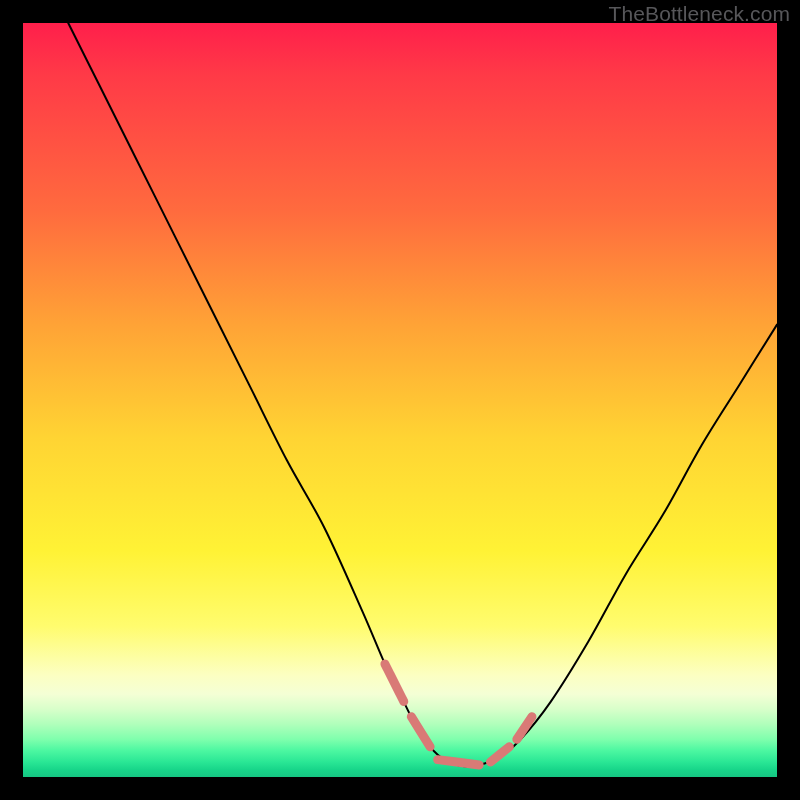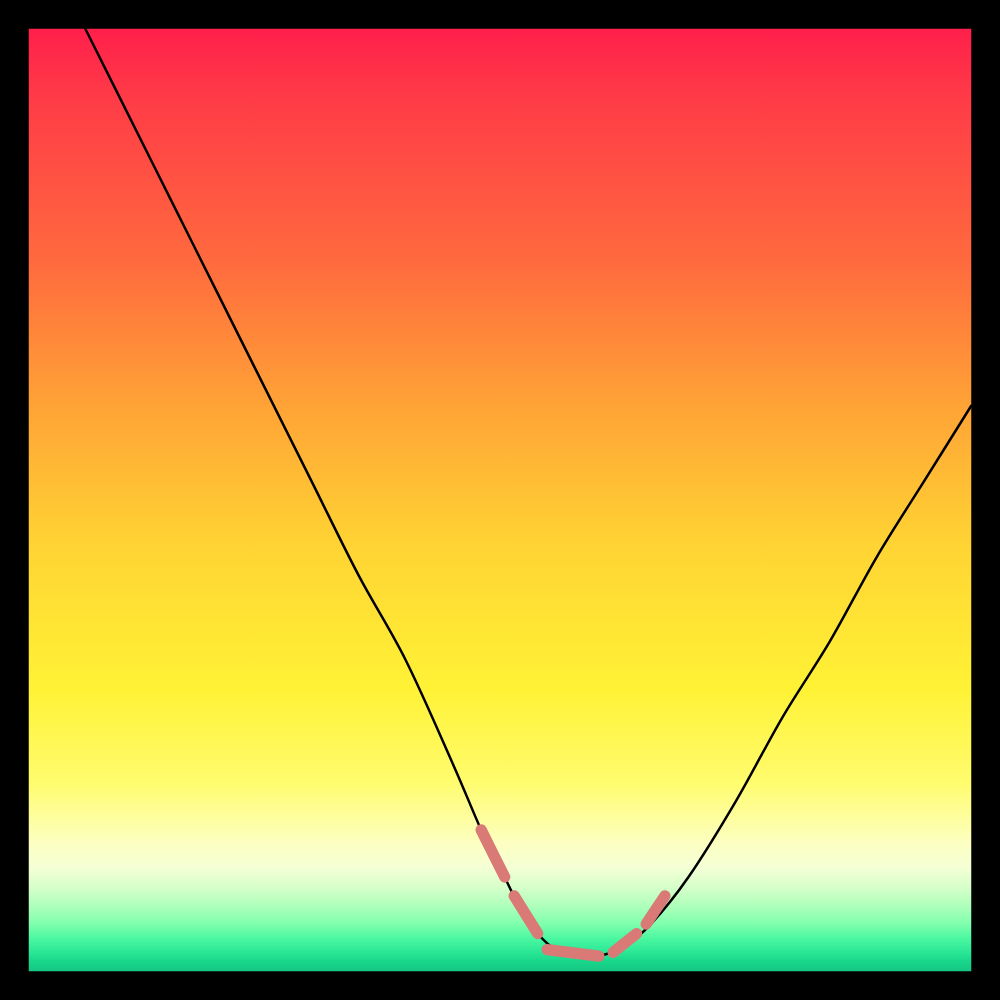--- a/index.html
+++ b/index.html
@@ -58,20 +58,21 @@
     top: 0;
     width: 754px;
     height: 754px;
     overflow: visible;
   }
 </style>
 </head>
 <body>
 
 <div class="frame">
+  <div class="watermark">TheBottleneck.com</div>
   <div class="plot-area">
     <svg class="curves" viewBox="0 0 754 754">
       <g id="svg-paths">
           <path d="M 45.239999999999995 0 C 50.266666666666666 10.053333333333322, 64.09 37.69999999999993, 75.4 60.319999999999936 C 86.71000000000001 82.93999999999994, 100.53333333333333 110.58666666666669, 113.1 135.72000000000003 C 125.66666666666666 160.85333333333338, 138.23333333333335 185.98666666666668, 150.8 211.12 C 163.36666666666667 236.25333333333333, 175.93333333333334 261.38666666666666, 188.5 286.52 C 201.06666666666666 311.6533333333333, 213.63333333333333 336.78666666666663, 226.2 361.91999999999996 C 238.76666666666665 387.0533333333333, 251.33333333333331 413.4433333333333, 263.9 437.32 C 276.46666666666664 461.19666666666666, 289.03333333333336 480.0466666666666, 301.6 505.17999999999995 C 314.1666666666667 530.3133333333333, 329.24666666666667 565.5, 339.3 588.12 C 349.35333333333335 610.74, 355.63666666666666 627.0766666666666, 361.91999999999996 640.9 C 368.20333333333326 654.7233333333334, 371.9733333333333 661.0066666666667, 377 671.06 C 382.0266666666667 681.1133333333332, 387.0533333333334 692.4233333333334, 392.08000000000004 701.22 C 397.1066666666667 710.0166666666667, 402.1333333333333 717.808, 407.16 723.84 C 412.1866666666667 729.8720000000001, 417.2133333333334 734.2703333333334, 422.24000000000007 737.412 C 427.2666666666667 740.5536666666667, 432.29333333333335 741.8103333333333, 437.32 742.69 C 442.34666666666664 743.5696666666668, 446.1166666666667 743.9466666666667, 452.4 742.69 C 458.6833333333333 741.4333333333334, 467.47999999999996 739.5483333333333, 475.02 735.15 C 482.56 730.7516666666667, 488.84333333333336 725.7249999999999, 497.64000000000004 716.3 C 506.4366666666667 706.875, 516.49 694.9366666666667, 527.8 678.6 C 539.1099999999999 662.2633333333333, 552.9333333333333 639.6433333333333, 565.5 618.28 C 578.0666666666667 596.9166666666666, 590.6333333333334 571.7833333333333, 603.2 550.42 C 615.7666666666667 529.0566666666666, 628.3333333333333 511.46333333333337, 640.9 490.1 C 653.4666666666667 468.7366666666667, 666.0333333333333 443.60333333333335, 678.6 422.24 C 691.1666666666667 400.87666666666667, 703.7333333333333 382.02666666666664, 716.3 361.91999999999996 C 728.8666666666666 341.8133333333333, 747.7166666666667 311.65333333333336, 754 301.6" fill="none" stroke="#000000" stroke-width="2" stroke-linecap="round" stroke-linejoin="round"></path>
           <path d="M 361.91999999999996 640.9 C 365.0616666666666 647.1833333333333, 377.62833333333333 672.3166666666667, 380.77 678.6" fill="none" stroke="#d97a76" stroke-width="9" stroke-linecap="round" stroke-linejoin="round"></path>
           <path d="M 388.31 693.68 C 391.45166666666665 698.7066666666666, 404.0183333333334 718.8133333333334, 407.16 723.84" fill="none" stroke="#d97a76" stroke-width="9" stroke-linecap="round" stroke-linejoin="round"></path>
           <path d="M 414.70000000000005 736.658 C 421.6116666666667 737.5376666666667, 449.2583333333333 741.0563333333333, 456.16999999999996 741.936" fill="none" stroke="#d97a76" stroke-width="9" stroke-linecap="round" stroke-linejoin="round"></path>
           <path d="M 467.48 738.92 C 470.62166666666667 736.4066666666666, 483.1883333333334 726.3533333333334, 486.33000000000004 723.84" fill="none" stroke="#d97a76" stroke-width="9" stroke-linecap="round" stroke-linejoin="round"></path>
           <path d="M 493.87 716.3 C 496.3833333333333 712.53, 506.4366666666667 697.4499999999999, 508.95000000000005 693.68" fill="none" stroke="#d97a76" stroke-width="9" stroke-linecap="round" stroke-linejoin="round"></path>
         </g>

